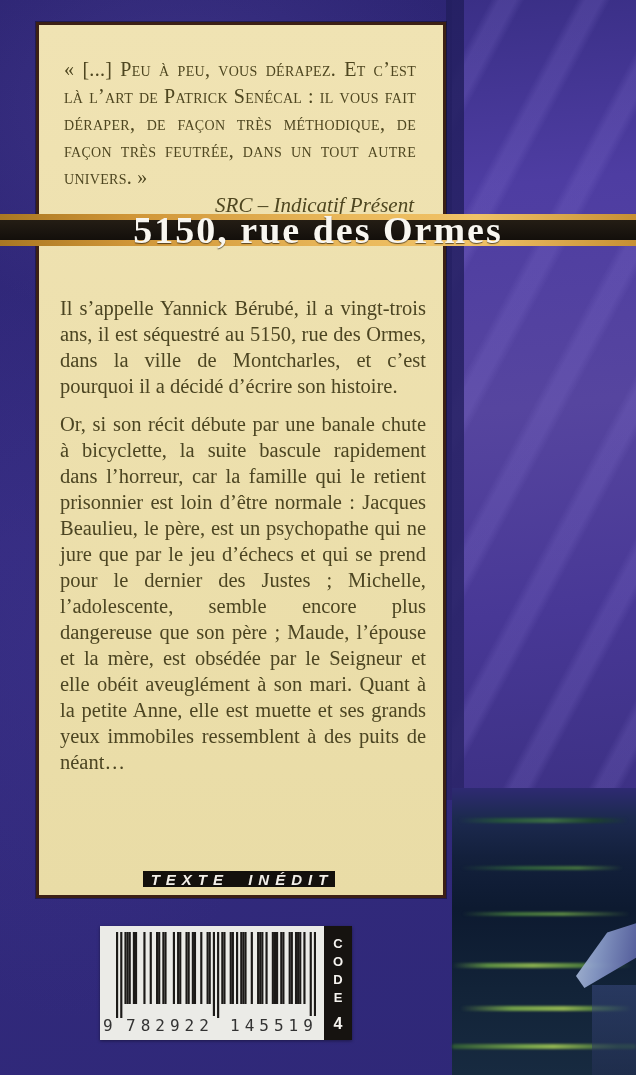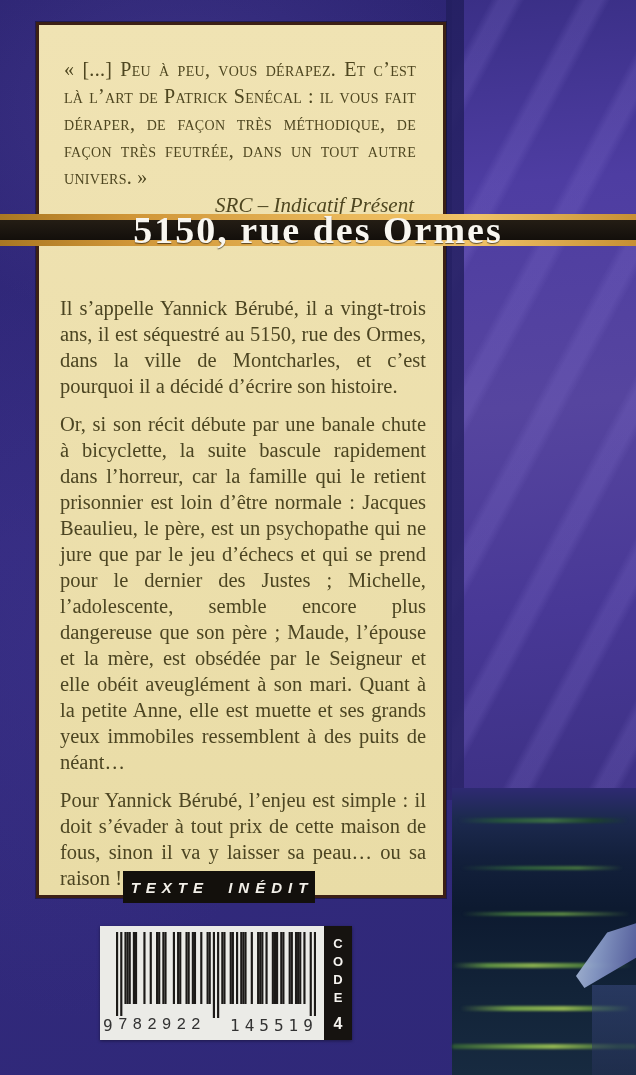--- a/index.html
+++ b/index.html
@@ -41,32 +41,32 @@
   .gold{height:6px;background:linear-gradient(90deg,#a97722,#cf9537 20%,#eab95c 55%,#f0c267 75%,#c78f33);}
   .band-black{height:20px;background:linear-gradient(180deg,#241d14,#130f0b);
     display:flex;align-items:center;justify-content:center;}
   .band-title{color:#f8f6f0;font-size:38px;font-weight:bold;letter-spacing:2px;line-height:36px;
     text-shadow:0 1px 1px rgba(0,0,0,.6);}
   
   .synopsis{position:absolute;left:60px;top:288px;width:366px;color:#4c4522;
     font-size:20.5px;line-height:26px;text-align:justify;}
   .synopsis p{margin:7px 0 12px 0;}
   
-  .badge{position:absolute;left:123px;top:871px;width:192px;height:32px;background:#13100c;
+  .badge{position:absolute;left:143px;top:871px;width:192px;height:16px;background:#13100c;
     display:flex;align-items:center;justify-content:center;}
   .badge span{color:#f2efe8;font-family:"Liberation Sans",sans-serif;font-style:italic;font-weight:bold;
     font-size:15px;letter-spacing:6px;word-spacing:9px;padding-left:6px;white-space:nowrap;}
   
   .barcode{position:absolute;left:100px;top:926px;width:252px;height:114px;display:flex;
     box-shadow:0 1px 3px rgba(0,0,0,.4);}
   .bc-white{width:224px;background:#ebebe7;position:relative;}
   .bc-digit{position:absolute;color:#333;font-family:"DejaVu Sans Mono","Liberation Mono",monospace;
     font-size:16px;top:90px;background:#ebebe7;}
   .bc-d1{left:3px;}
-  .bc-dl{left:16px;letter-spacing:5px;padding:0 2px;font-family:Liberation Mono, monospace;}
+  .bc-dl{left:24px;letter-spacing:5px;padding:0 2px;}
   .bc-dr{left:128px;letter-spacing:5px;padding:0 2px;}
   .bc-code{width:28px;background:#161310;color:#f5f3ef;font-family:"Liberation Sans",sans-serif;
     font-weight:bold;display:flex;flex-direction:column;align-items:center;
     padding:9px 0 7px;box-sizing:border-box;}
   .bc-code .lt{font-size:13px;line-height:18px;}
   .bc-code .dg{margin-top:auto;font-size:16px;}
 </style>
 </head>
 <body>
 
@@ -96,21 +96,20 @@
     <div class="gold"></div>
     <div class="band-black">
       <span class="band-title">5150, rue des Ormes</span>
     </div>
     <div class="gold"></div>
   </div>
 
   <div class="synopsis">
     <p>Il s’appelle Yannick Bérubé, il a vingt-trois ans, il est séquestré au 5150, rue des Ormes, dans la ville de Montcharles, et c’est pourquoi il a décidé d’écrire son histoire.</p>
     <p>Or, si son récit débute par une banale chute à bicyclette, la suite bascule rapidement dans l’horreur, car la famille qui le retient prisonnier est loin d’être normale&nbsp;: Jacques Beaulieu, le père, est un psychopathe qui ne jure que par le jeu d’échecs et qui se prend pour le dernier des Justes&nbsp;; Michelle, l’adolescente, semble encore plus dangereuse que son père&nbsp;; Maude, l’épouse et la mère, est obsédée par le Seigneur et elle obéit aveuglément à son mari. Quant à la petite Anne, elle est muette et ses grands yeux immobiles ressemblent à des puits de néant…</p>
-    <p>Pour Yannick Bérubé, l’enjeu est simple&nbsp;: il doit s’évader à tout prix de cette maison de fous, sinon il va y laisser sa peau… ou sa raison&nbsp;!</p>
   </div>
 
   <div class="badge">
     <span>TEXTE INÉDIT</span>
   </div>
 
   <div class="barcode">
     <div class="bc-white">
       <svg width="200" height="86" style="position:absolute;left:16px;top:6px;" xmlns="http://www.w3.org/2000/svg">
           <rect x="0.00" y="0" width="2.16" height="86" fill="#1c1a18"></rect>

